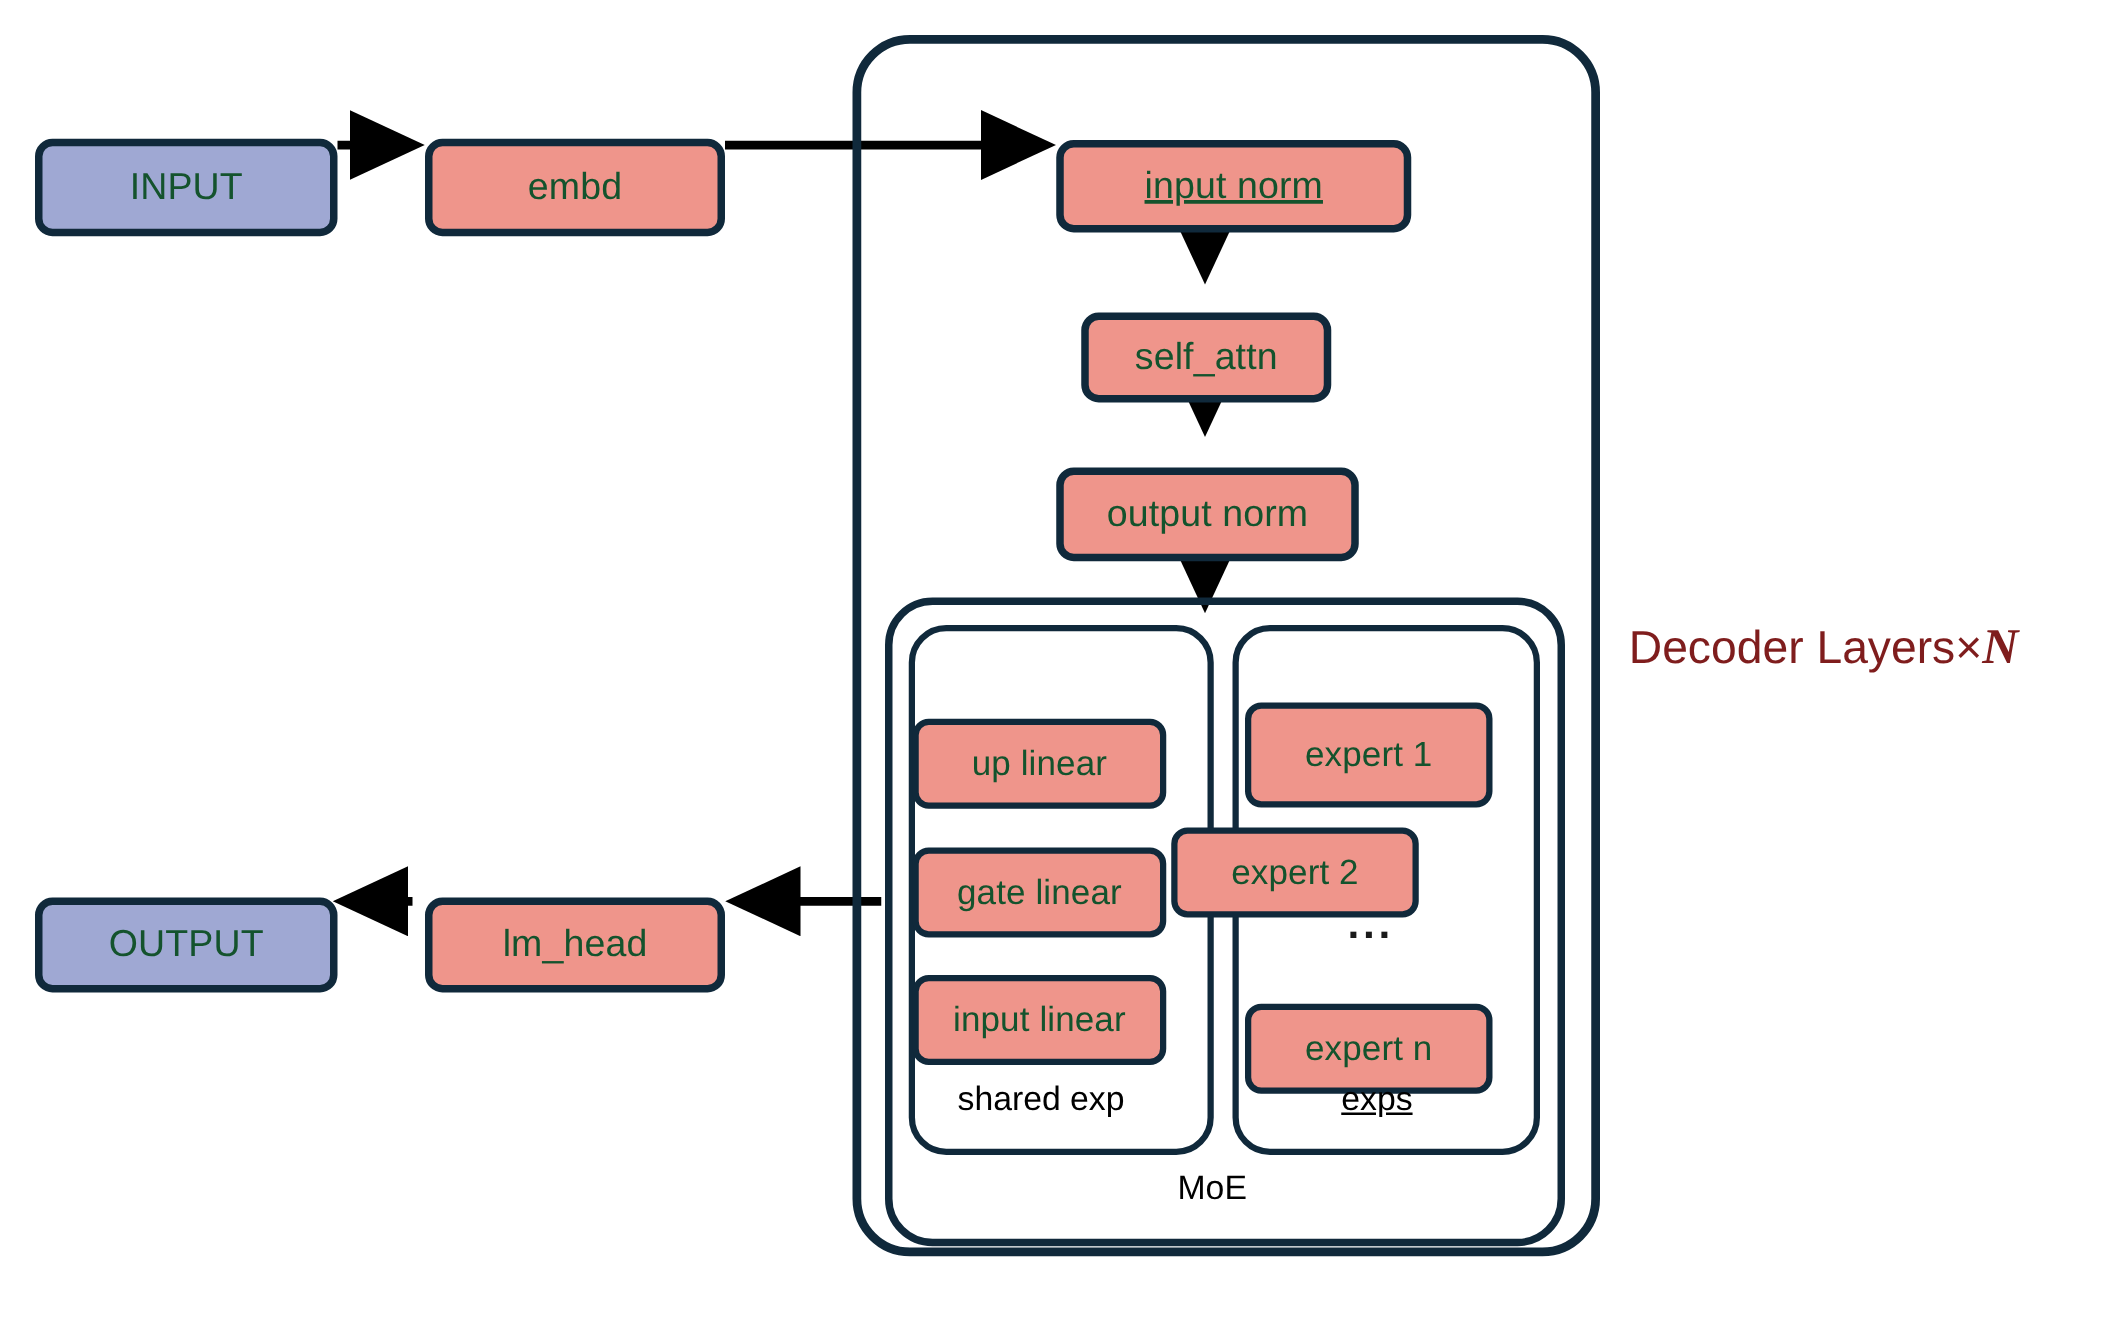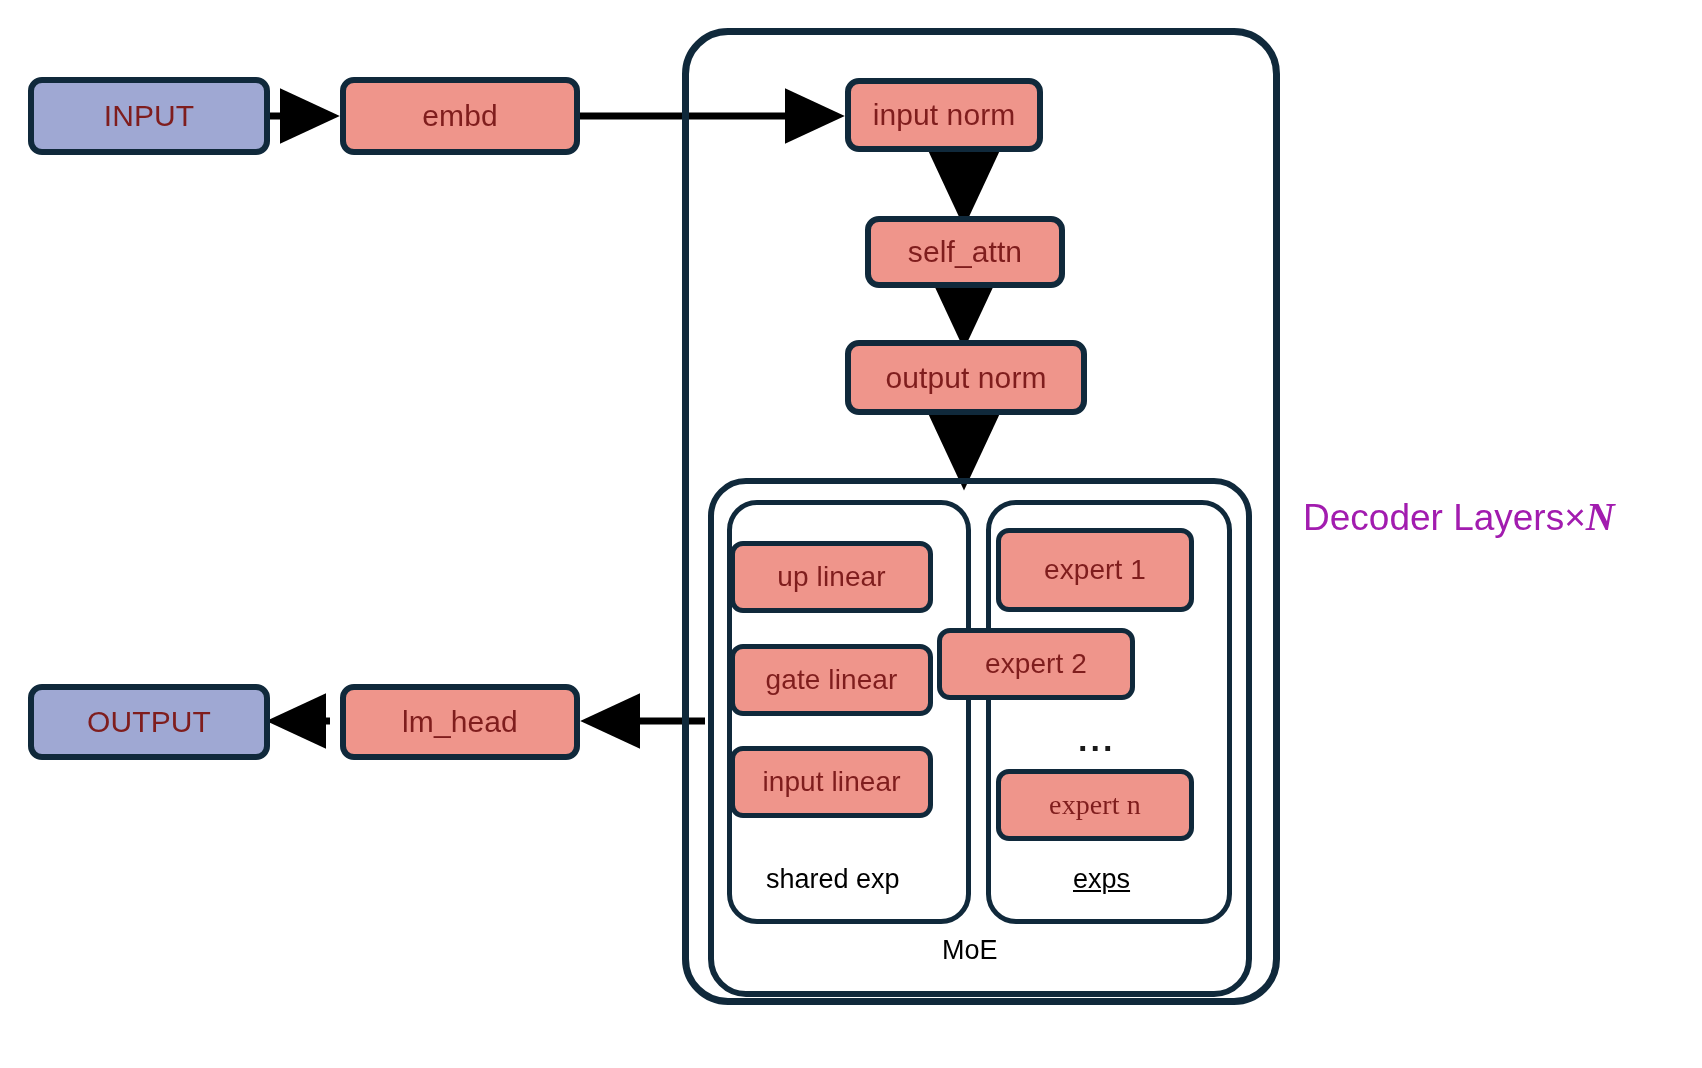--- a/index.html
+++ b/index.html
@@ -24,27 +24,28 @@
     width: 1702px;
     height: 1068px;
   }
   
   .node {
     position: absolute;
     box-sizing: border-box;
     display: flex;
     align-items: center;
     justify-content: center;
-    color: #7f1d1d;
+    color: #14532d;
     border: 6px solid #10293b;
     border-radius: 14px;
     font-size: 30px;
     line-height: 1;
     white-space: nowrap;
     letter-spacing: 0.1px;
+    margin-top: 34px;
   }
   .node.io {
     background: #9fa8d3;
   }
   .node.op {
     background: #ef958b;
   }
   .node.small {
     font-size: 28px;
     border-radius: 13px;
@@ -71,21 +72,21 @@
   
   .caption {
     position: absolute;
     color: #000000;
     font-size: 27px;
     line-height: 1;
     white-space: nowrap;
   }
   .side-label {
     position: absolute;
-    color: #a21caf;
+    color: #7f1d1d;
     font-size: 37px;
     line-height: 1;
     white-space: nowrap;
   }
   .side-label .varN {
     font-family: "Liberation Serif", serif;
     font-weight: bold;
     font-style: italic;
     font-size: 40px;
   }
@@ -140,21 +141,21 @@
   <div class="frame sub" style="left:986px; top:500px; width:246px; height:424px;"></div>
 
   <div class="node io" style="left:28px; top:77px; width:242px; height:78px;">
     <span>INPUT</span>
   </div>
 
   <div class="node op" style="left:340px; top:77px; width:240px; height:78px;">
     <span>embd</span>
   </div>
 
-  <div class="node op" style="left:845px; top:78px; width:198px; height:74px;">
+  <div class="node op" style="left:845px; top:78px; width:284px; height:74px;text-decoration:underline;">
     <span>input norm</span>
   </div>
 
   <div class="node op" style="left:865px; top:216px; width:200px; height:72px;">
     <span>self_attn</span>
   </div>
 
   <div class="node op" style="left:845px; top:340px; width:242px; height:75px;">
     <span>output norm</span>
   </div>
@@ -174,21 +175,21 @@
   <div class="node op small" style="left:996px; top:528px; width:198px; height:84px;">
     <span>expert 1</span>
   </div>
 
   <div class="node op small" style="left:937px; top:628px; width:198px; height:72px;">
     <span>expert 2</span>
   </div>
 
   <div class="ellipsis" style="left:1078px; top:722px;">...</div>
 
-  <div class="node op small" style="left:996px; top:769px; width:198px; height:72px;font-family:Liberation Serif, serif;">
+  <div class="node op small" style="left:996px; top:769px; width:198px; height:72px;">
     <span>expert n</span>
   </div>
 
   <div class="node op" style="left:340px; top:684px; width:240px; height:76px;">
     <span>lm_head</span>
   </div>
 
   <div class="node io" style="left:28px; top:684px; width:242px; height:76px;">
     <span>OUTPUT</span>
   </div>

